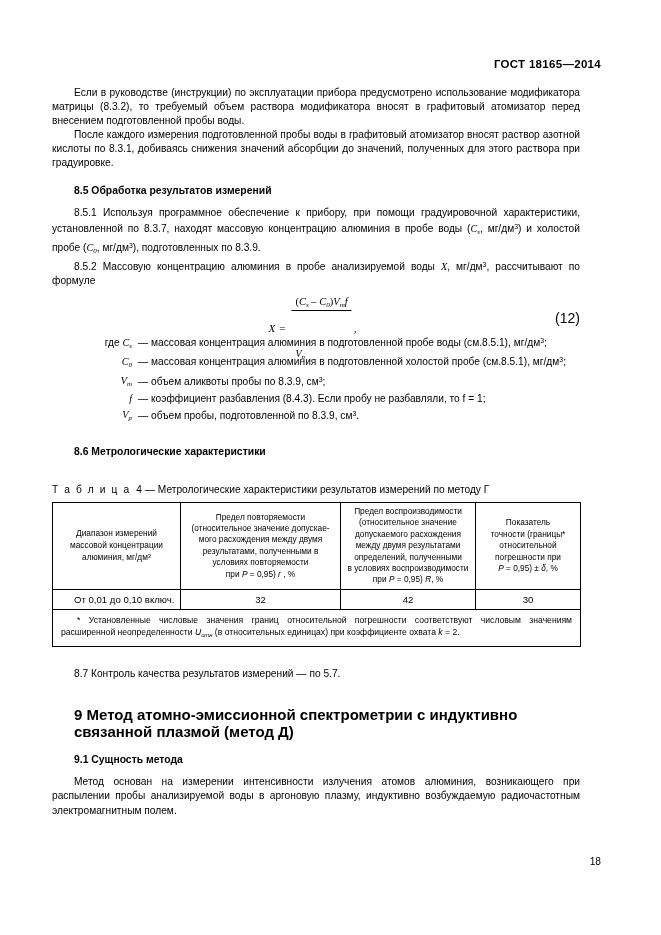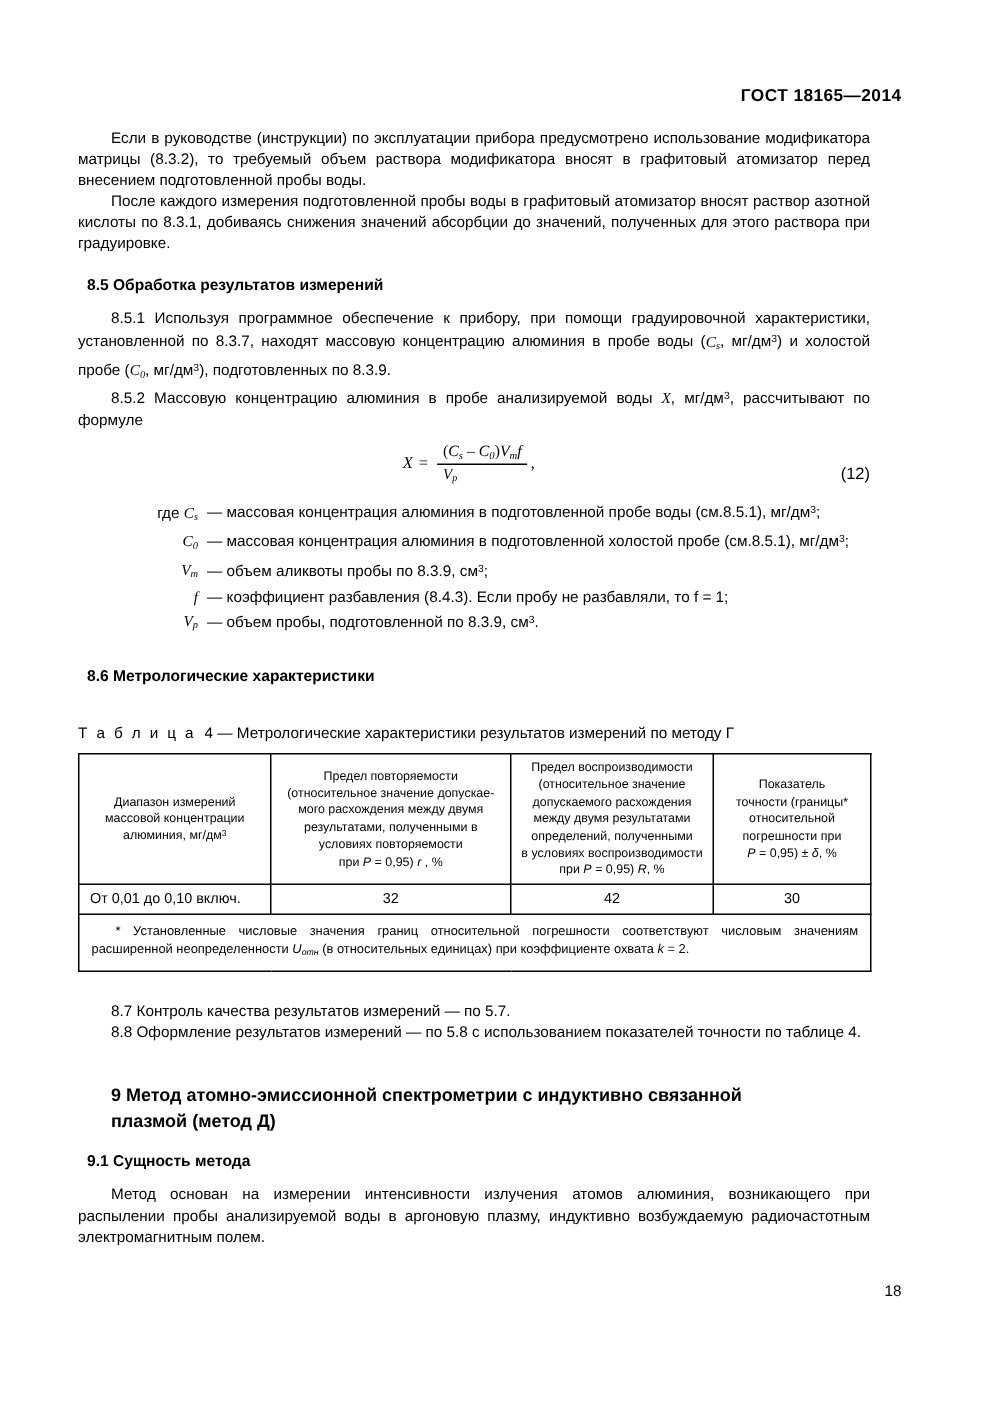--- a/index.html
+++ b/index.html
@@ -37,25 +37,25 @@
     margin: 0 0 0 0;
     font-size: 10.2px;
     line-height: 14.1px;
     text-align: justify;
     text-indent: 22px;
     hyphens: manual;
   }
   h3.sec {
     font-size: 10.4px;
     font-weight: bold;
-    margin: 13px 0 9px 6px;
+    margin: 13px 0 9px 22px;
     line-height: 13px;
   }
   h2.bigsec {
-    font-size: 12px;
+    font-size: 15px;
     font-weight: bold;
     margin: 0;
     line-height: 16.5px;
     text-indent: 0;
     width: 470px;
   }
   .bigsec-wrap { margin: 0 0 0 22px; }
   .gap6 { height: 6px; }
   .gap16 { height: 16px; }
   .gap20 { height: 20px; }
@@ -77,38 +77,39 @@
     align-items: center;
     font-family: "Liberation Serif", serif;
   }
   .fvar { font-style: italic; font-family: "Liberation Serif", serif; }
   .frac {
     display: inline-flex;
     flex-direction: column;
     align-items: flex-start;
     margin: 0 2px;
     vertical-align: middle;
+    gap: 36px;
   }
   .frac .num {
     padding: 0 4px 1px 4px;
     border-bottom: 1px solid #000;
     font-size: 10.5px;
     white-space: nowrap;
   }
   .frac .den {
     padding: 1px 4px 0 4px;
     font-size: 10px;
   }
   sub { font-size: 0.68em; vertical-align: -0.28em; }
   sup { font-size: 0.68em; vertical-align: 0.42em; }
   .eqno {
     position: absolute;
     right: 0;
     top: 16px;
-    font-size: 11px;
+    font-size: 14px;
   }
 
   
   .wheredef {
     font-size: 10.2px;
     line-height: 14.6px;
     margin-left: 0;
   }
   .wline { display: flex; align-items: baseline; }
   .wsym {
@@ -137,21 +138,21 @@
   table.metro th, table.metro td {
     border: 1px solid #000;
     text-align: center;
     vertical-align: middle;
     padding: 3px 4px;
     font-weight: normal;
     line-height: 11.4px;
   }
   table.metro th.h1 { height: 78px; }
   table.metro td.datacell { height: 20px; font-size: 9.6px; }
-  table.metro td.firstcol { text-align: left; padding-left: 7px; }
+  table.metro td.firstcol { text-align: left; padding-left: 21px; }
   table.metro td.note {
     text-align: justify;
     font-size: 8.6px;
     line-height: 12.4px;
     padding: 4px 8px 5px 8px;
     text-indent: 16px;
   }
   .ital { font-style: italic; }
 
   .pageno {
@@ -275,21 +276,20 @@
         </tr>
         <tr>
           <td class="note" colspan="4"><span>* Установленные числовые значения границ относительной погрешности соответствуют числовым значениям расширенной неопределенности </span><span class="ital"><span>U</span><sub>отн</sub></span><span> (в относительных единицах) при коэффициенте охвата </span><span class="ital">k</span><span> = 2.</span></td>
         </tr>
       </tbody>
     </table>
 
     <div class="gap20"></div>
 
     <p class="body">8.7  Контроль качества результатов измерений — по 5.7.</p>
-    <p class="body">8.8  Оформление результатов измерений — по 5.8 с использованием показателей точности по таблице 4.</p>
 
     <div class="gap26"></div>
 
     <div class="bigsec-wrap">
       <h2 class="bigsec">9  Метод атомно-эмиссионной спектрометрии с индуктивно связанной плазмой (метод Д)</h2>
     </div>
 
     <h3 class="sec">9.1  Сущность метода</h3>
 
     <p class="body">Метод основан на измерении интенсивности излучения атомов алюминия, возникающего при распылении пробы анализируемой воды в аргоновую плазму, индуктивно возбуждаемую радиочастотным электромагнитным полем.</p>

